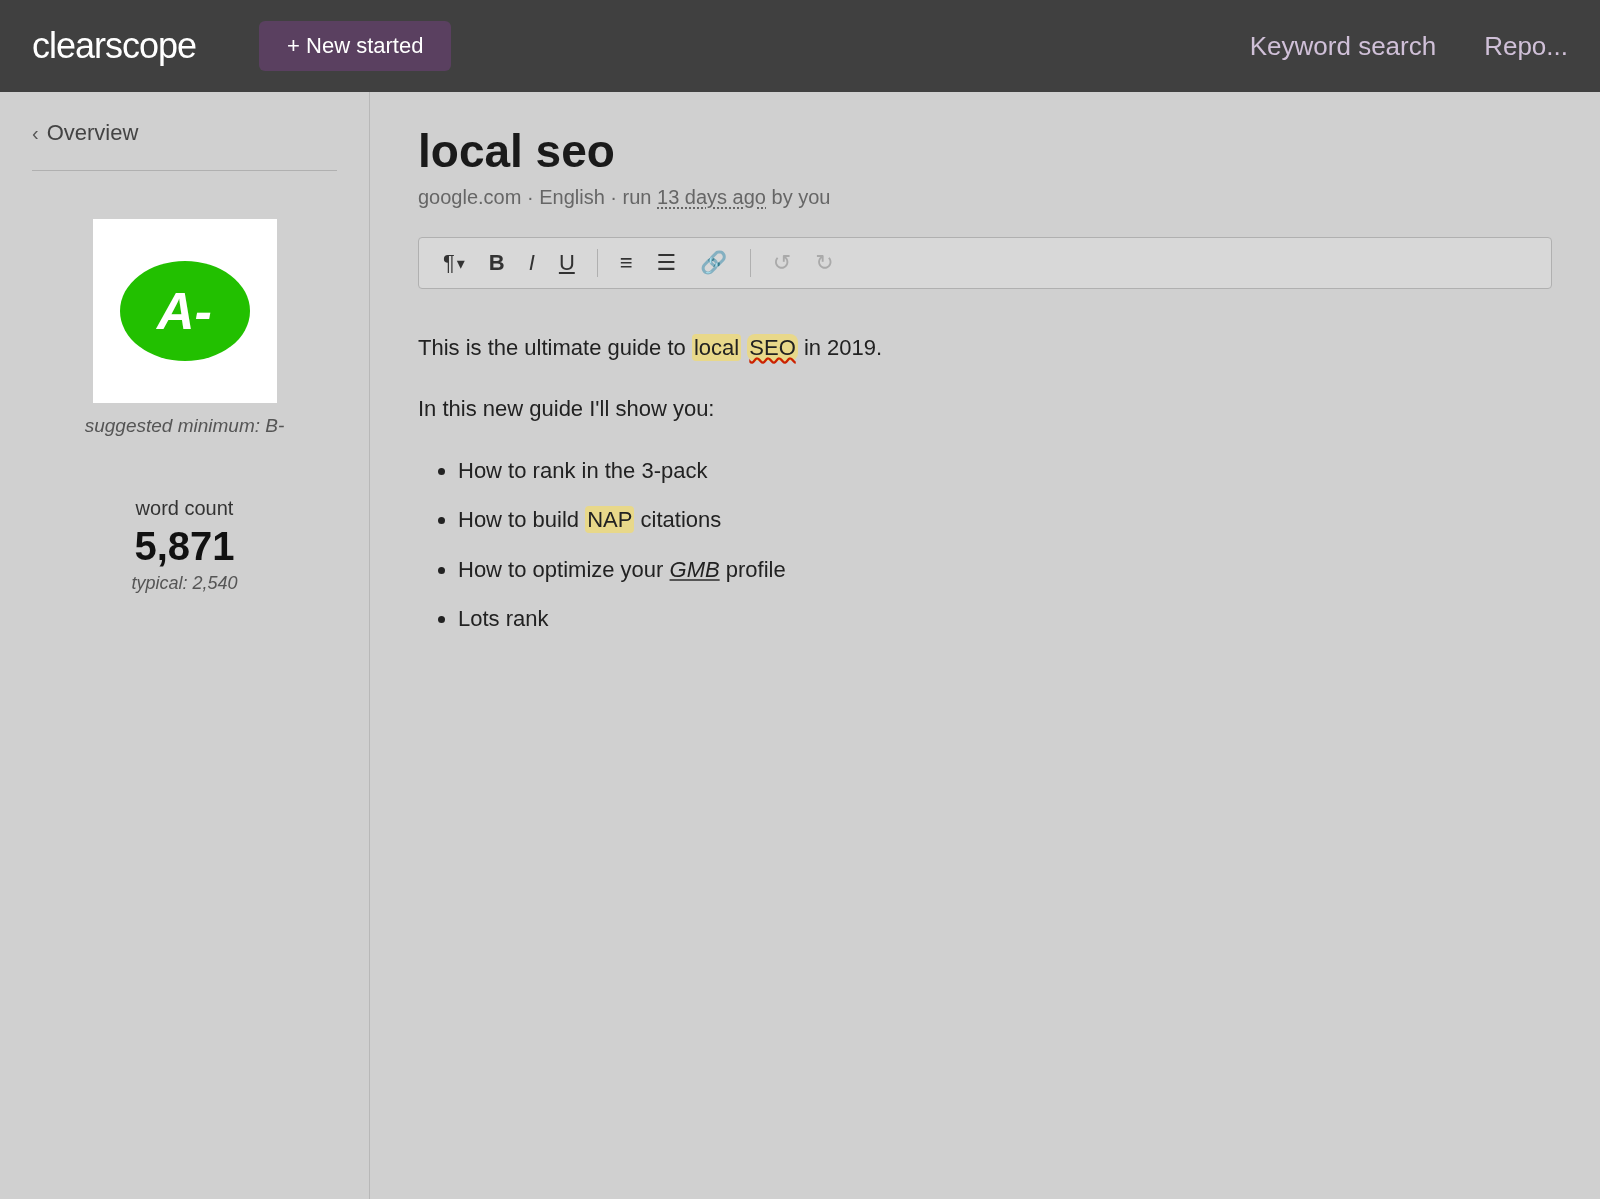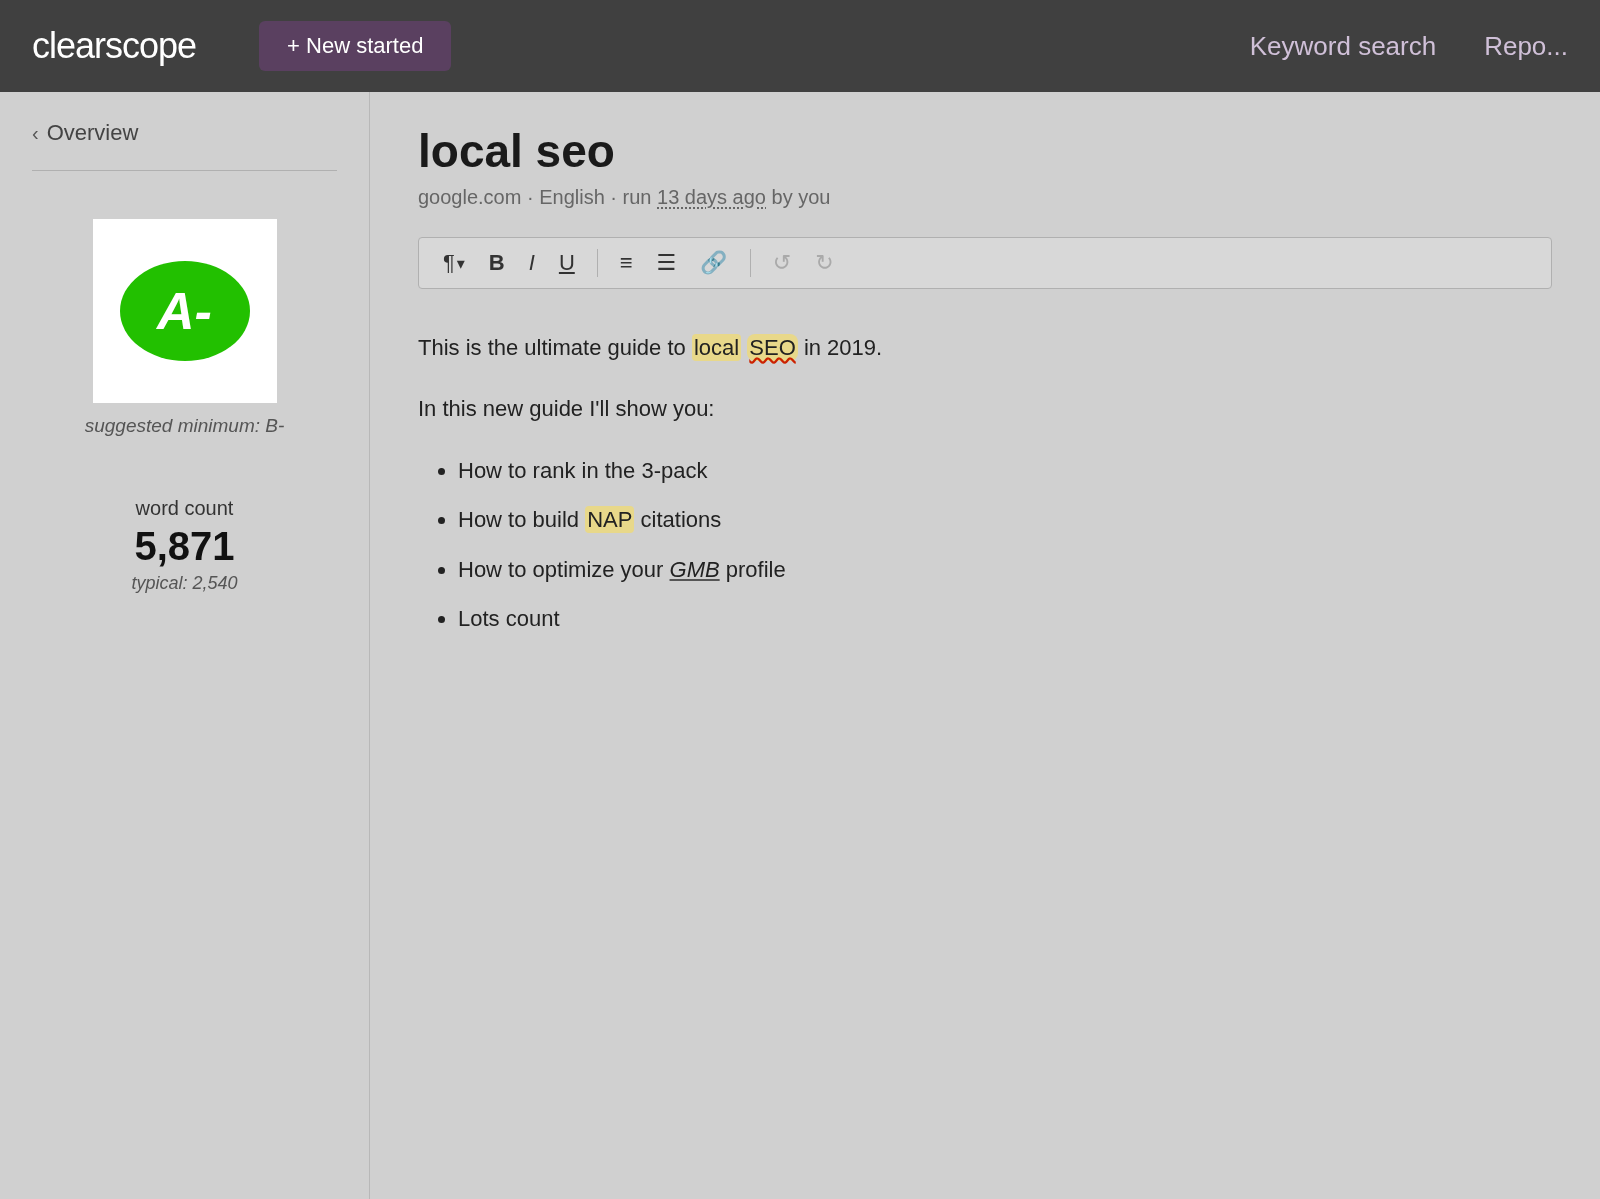--- a/index.html
+++ b/index.html
@@ -335,19 +335,19 @@
       </div>
 
       <div class="editor-paragraph">
         In this new guide I'll show you:
       </div>
 
       <ul class="bullet-list">
         <li>How to rank in the 3-pack</li>
         <li>How to build <span class="highlight-yellow">NAP</span> citations</li>
         <li>How to optimize your <span class="underline-dark">GMB</span> profile</li>
-        <li>Lots count</li>
+        <li>Lots rank</li>
       </ul>
 
     </div>
   </main>
 
 </div>
 
 </body></html>

